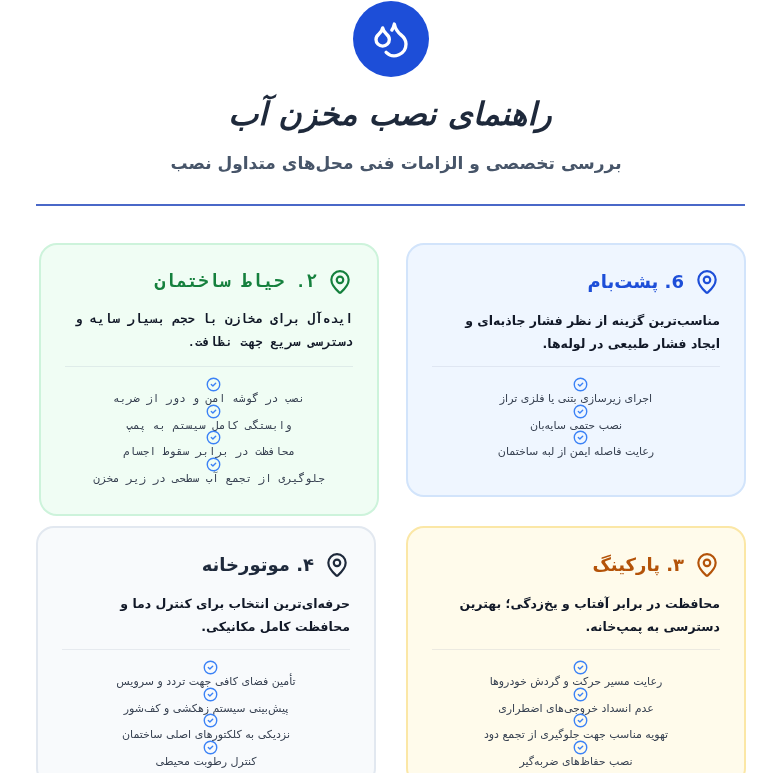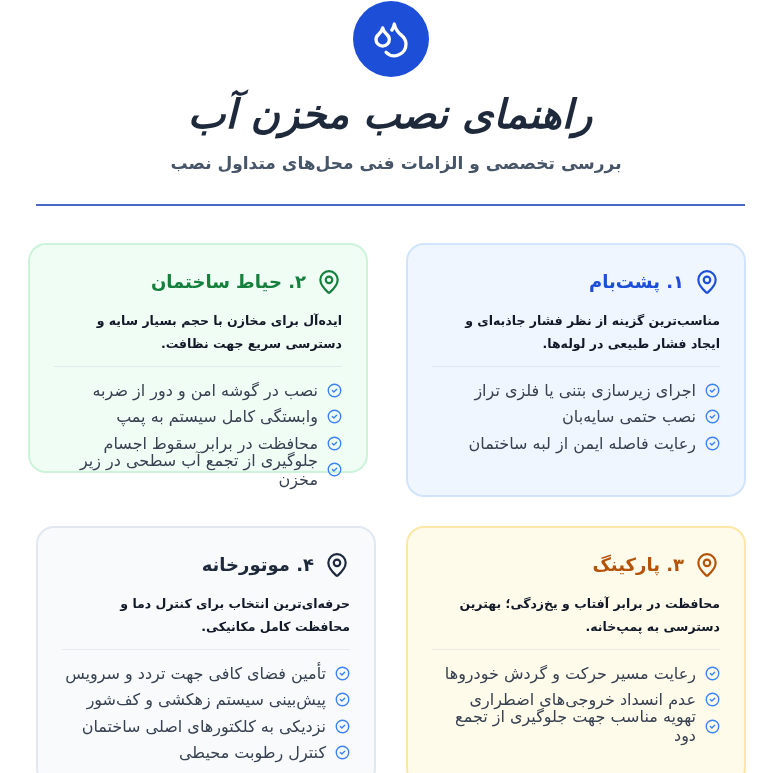--- a/index.html
+++ b/index.html
@@ -6,56 +6,56 @@
   html, body { width: 780px; height: 773px; overflow: hidden; background: #ffffff; }
   body { font-family: "DejaVu Sans", sans-serif; color: #1e293b; direction: rtl; position: relative; }
 
   .logo {
     position: absolute; left: 353px; top: 1px; width: 76px; height: 76px;
     border-radius: 50%; background: #1d4ed8;
     display: flex; align-items: center; justify-content: center;
   }
   .title {
     position: absolute; left: 0; right: 0; top: 86px; text-align: center;
-    font-size: 40px; font-weight: bold; font-style: italic; color: #1e293b;
+    font-size: 32px; font-weight: bold; font-style: italic; color: #1e293b;
     line-height: 56px;
   }
   .subtitle {
     position: absolute; left: 12px; right: 0; top: 150px; text-align: center;
     font-size: 17px; font-weight: bold; color: #475569; line-height: 26px;
   }
   .divider {
     position: absolute; left: 36px; right: 35px; top: 204px; height: 2px;
     background: #4a68c8;
   }
 
   .card {
     position: absolute; width: 340px; border-radius: 18px; border: 2px solid;
     padding: 22px 24px 0 24px;
   }
   .card.c1 { left: 406px; top: 243px; height: 254px; background: #eff6ff; border-color: #d2e4fb; }
-  .card.c2 { left: 28px;  top: 243px; height: 230px; background: #f0fdf4; border-color: #cdf3db; }
+  .card.c2 { left: 39px;  top: 243px; height: 273px; background: #f0fdf4; border-color: #cdf3db; font-family: Liberation Mono, monospace; }
   .card.c3 { left: 406px; top: 526px; height: 260px; background: #fffbeb; border-color: #fbe7a6; }
   .card.c4 { left: 36px;  top: 526px; height: 260px; background: #f8fafc; border-color: #e2e8f0; }
 
   .card-head { display: flex; align-items: center; height: 30px; }
   .pin { width: 26px; height: 28px; flex: 0 0 26px; margin-left: 10px; }
   .card-title { font-size: 18px; font-weight: bold; line-height: 28px; }
   .c1 .card-title { color: #1d4ed8; }
   .c2 .card-title { color: #15803d; }
   .c3 .card-title { color: #b45309; }
   .c4 .card-title { color: #1e293b; }
 
   .card-desc {
     margin-top: 12px; font-size: 12.5px; font-weight: bold; line-height: 23px;
     color: #111827; padding-bottom: 10px; border-bottom: 1px solid rgba(148,163,184,0.18);
     min-height: 58px;
   }
   .items { list-style: none; margin-top: 10px; }
-  .item { display: flex; align-items: center; height: 26.5px; font-size: 16px; color: #374151; }
+  .item { display: flex; align-items: center; height: 26.5px; font-size: 11px; color: #374151; flex-direction: column; }
   .check { width: 15px; height: 15px; flex: 0 0 15px; margin-left: 9px; }
 </style>
 </head>
 <body>
 
 <div class="logo">
   <svg width="40" height="40" viewBox="0 0 24 24" fill="none" stroke="#ffffff" stroke-width="2" stroke-linecap="round" stroke-linejoin="round">
     <path d="M7 16.3c2.2 0 4-1.83 4-4.05 0-1.16-.57-2.26-1.71-3.19S7.29 6.75 7 5.3c-.29 1.45-1.14 2.84-2.29 3.76S3 11.1 3 12.25c0 2.22 1.8 4.05 4 4.05z"></path>
     <path d="M12.56 6.6A10.97 10.97 0 0 0 14 3.02c.5 2.5 2 4.9 4 6.5s3 3.5 3 5.5a6.98 6.98 0 0 1-11.91 4.97"></path>
   </svg>
@@ -63,21 +63,21 @@
 <h1 class="title">راهنمای نصب مخزن آب</h1>
 <div class="subtitle">بررسی تخصصی و الزامات فنی محل‌های متداول نصب</div>
 <div class="divider"></div>
 
 <section class="card c1">
   <div class="card-head">
     <svg class="pin" viewBox="0 0 24 24" fill="none" stroke="#1d4ed8" stroke-width="2" stroke-linecap="round" stroke-linejoin="round">
       <path d="M20 10c0 4.99-5.54 10.19-7.4 11.8a1 1 0 0 1-1.2 0C9.54 20.19 4 14.99 4 10a8 8 0 0 1 16 0"></path>
         <circle cx="12" cy="10" r="3"></circle>
     </svg>
-    <h2 class="card-title">۱. پشت‌بام</h2>
+    <h2 class="card-title">6. پشت‌بام</h2>
   </div>
   <p class="card-desc">مناسب‌ترین گزینه از نظر فشار جاذبه‌ای و ایجاد فشار طبیعی در لوله‌ها.</p>
   <ul class="items">
     <li class="item">
         <svg class="check" viewBox="0 0 24 24" fill="none" stroke="#3b82f6" stroke-width="2.2" stroke-linecap="round" stroke-linejoin="round">
           <circle cx="12" cy="12" r="10"></circle>
           <path d="m8.5 12 2.5 2.5 4.5-4.5"></path>
         </svg>
         <span>اجرای زیرسازی بتنی یا فلزی تراز</span>
       </li>
@@ -163,20 +163,27 @@
         </svg>
         <span>عدم انسداد خروجی‌های اضطراری</span>
       </li>
     <li class="item">
         <svg class="check" viewBox="0 0 24 24" fill="none" stroke="#3b82f6" stroke-width="2.2" stroke-linecap="round" stroke-linejoin="round">
           <circle cx="12" cy="12" r="10"></circle>
           <path d="m8.5 12 2.5 2.5 4.5-4.5"></path>
         </svg>
         <span>تهویه مناسب جهت جلوگیری از تجمع دود</span>
       </li>
+    <li class="item">
+        <svg class="check" viewBox="0 0 24 24" fill="none" stroke="#3b82f6" stroke-width="2.2" stroke-linecap="round" stroke-linejoin="round">
+          <circle cx="12" cy="12" r="10"></circle>
+          <path d="m8.5 12 2.5 2.5 4.5-4.5"></path>
+        </svg>
+        <span>نصب حفاظ‌های ضربه‌گیر</span>
+      </li>
   </ul>
 </section>
 
 <section class="card c4">
   <div class="card-head">
     <svg class="pin" viewBox="0 0 24 24" fill="none" stroke="#1e293b" stroke-width="2" stroke-linecap="round" stroke-linejoin="round">
       <path d="M20 10c0 4.99-5.54 10.19-7.4 11.8a1 1 0 0 1-1.2 0C9.54 20.19 4 14.99 4 10a8 8 0 0 1 16 0"></path>
         <circle cx="12" cy="10" r="3"></circle>
     </svg>
     <h2 class="card-title">۴. موتورخانه</h2>

